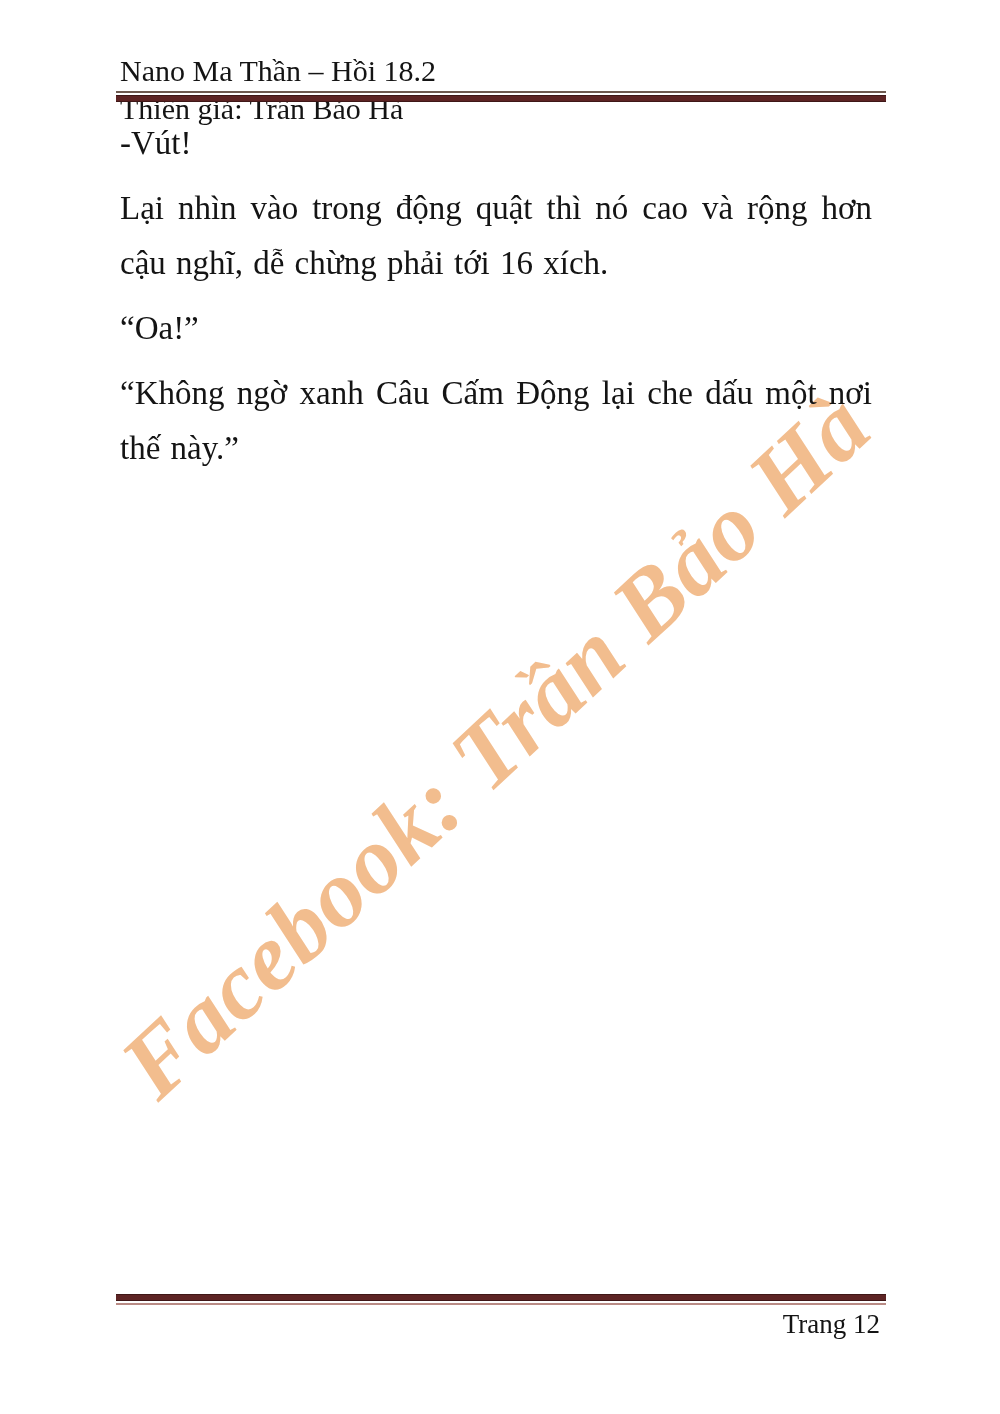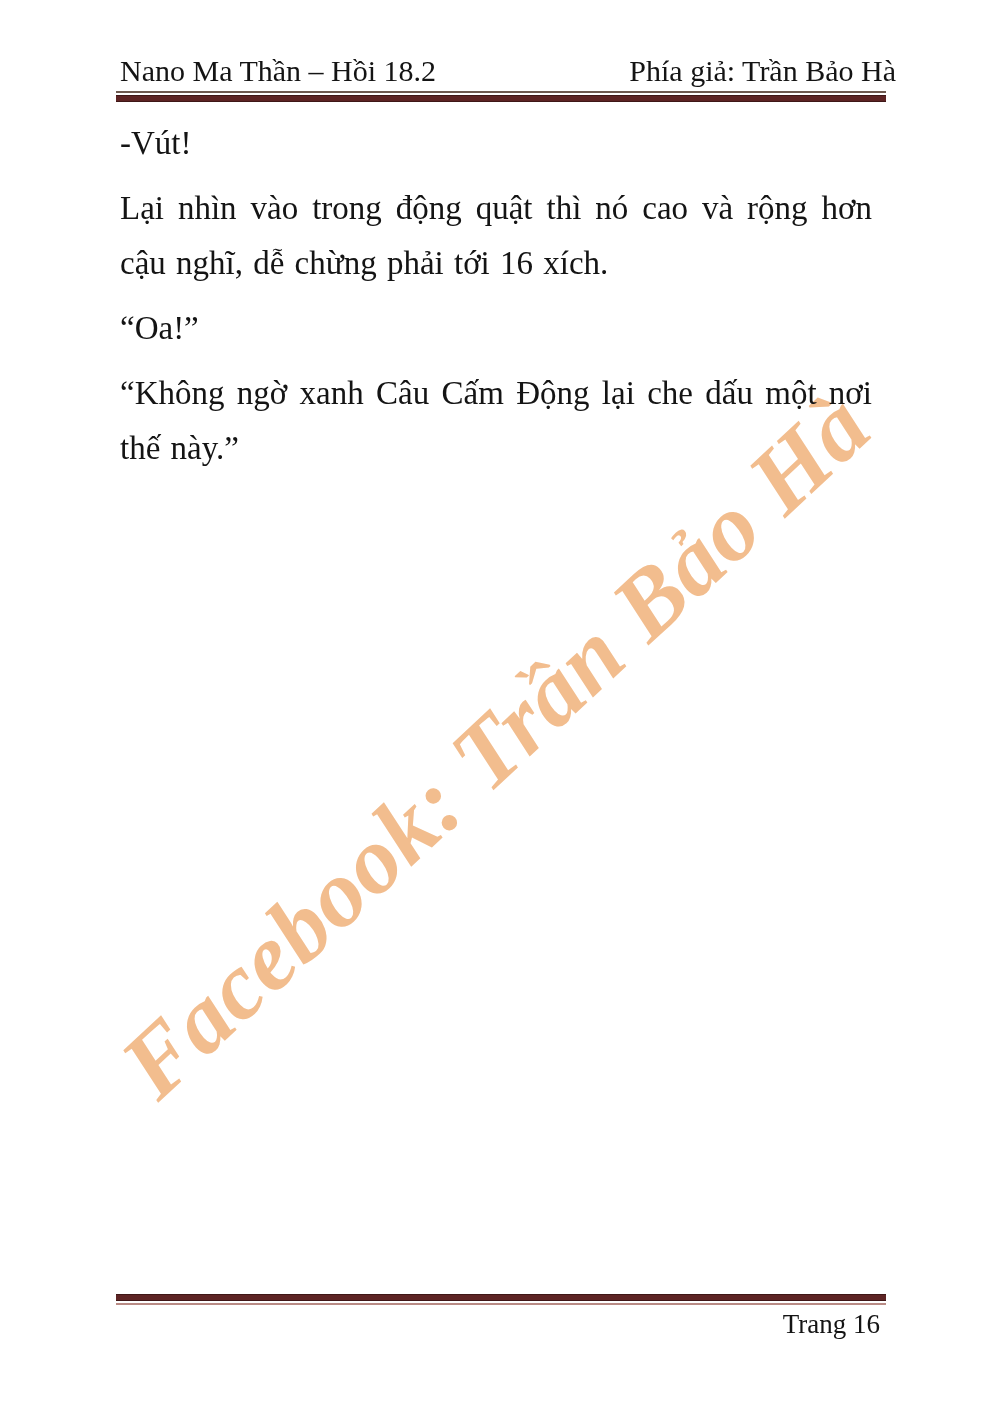--- a/index.html
+++ b/index.html
@@ -14,29 +14,30 @@
     background: #ffffff;
     overflow: hidden;
     font-family: "Liberation Serif", "DejaVu Serif", serif;
     color: #141414;
   }
 
   
   .header {
     position: absolute;
     left: 120px;
-    right: 104px;
+    right: 130px;
     top: 52px;
     display: flex;
     justify-content: space-between;
     align-items: baseline;
     font-size: 30px;
     line-height: 38px;
     white-space: nowrap;
     z-index: 2;
+    flex-direction: column;
   }
   .rule {
     position: absolute;
     left: 116px;
     right: 114px;
     z-index: 2;
   }
   .rule-top { top: 91px; }
   .rule-bottom { top: 1294px; }
   .rule .thin-line {
@@ -103,21 +104,21 @@
     z-index: 2;
   }
 </style>
 </head>
 <body>
 
 <div class="page">
 
   <div class="header">
     <span>Nano Ma Thần – Hồi 18.2</span>
-    <span>Phía giả: Trần Bảo Hà</span>
+    <span>Thiên giả: Trần Bảo Hà</span>
   </div>
 
   <div class="rule rule-top">
     <div class="thin-line"></div>
     <div class="gap"></div>
     <div class="thick-line"></div>
   </div>
 
   <div class="watermark">Facebook: Trần Bảo Hà</div>
 
@@ -128,16 +129,16 @@
     <p class="para">“Không ngờ xanh Câu Cấm Động lại che dấu một nơi thế này.”</p>
   </div>
 
   <div class="rule rule-bottom">
     <div class="thick-line"></div>
     <div class="gap"></div>
     <div class="thin-line"></div>
   </div>
 
   <div class="footer">
-    <span>Trang 16</span>
+    <span>Trang 12</span>
   </div>
 
 </div>
 
 </body></html>

